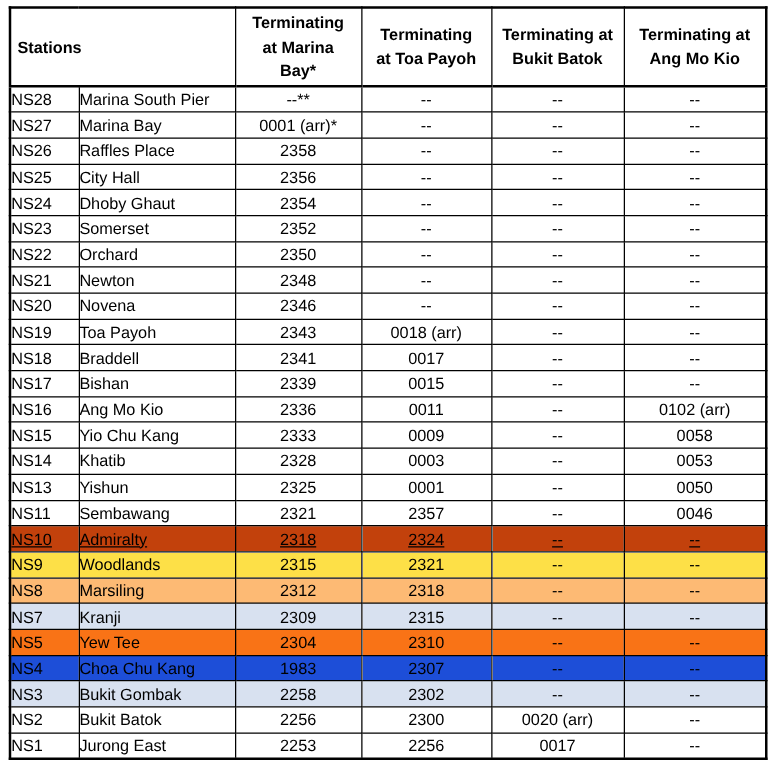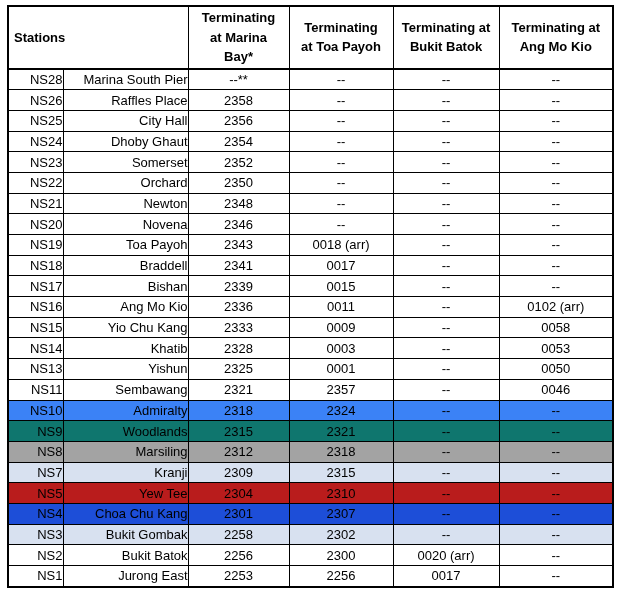--- a/index.html
+++ b/index.html
@@ -46,22 +46,22 @@
     text-align: left;
     padding-left: 5px;
   }
   table.timetable td {
     height: 19.7px;
     font-size: 13px;
     vertical-align: middle;
     padding: 0;
     background-clip: padding-box;
   }
-  td.code { padding-left: 5px; text-align: right; }
-  td.name { padding-left: 8px; text-align: right; }
+  td.code { padding-left: 5px; text-align: left; }
+  td.name { padding-left: 8px; text-align: left; }
   td.time { text-align: center; }
 </style>
 </head>
 <body>
 
 <div class="page">
   <table class="timetable">
     <colgroup>
       <col style="width:55px">
       <col style="width:125px">
@@ -87,20 +87,28 @@
     <tbody id="rows">
         <tr>
           <td class="code">NS28</td>
           <td class="name">Marina South Pier</td>
           <td class="time">--**</td>
           <td class="time">--</td>
           <td class="time">--</td>
           <td class="time">--</td>
         </tr>
         <tr>
+          <td class="code">NS27</td>
+          <td class="name">Marina Bay</td>
+          <td class="time">0001 (arr)*</td>
+          <td class="time">--</td>
+          <td class="time">--</td>
+          <td class="time">--</td>
+        </tr>
+        <tr>
           <td class="code">NS26</td>
           <td class="name">Raffles Place</td>
           <td class="time">2358</td>
           <td class="time">--</td>
           <td class="time">--</td>
           <td class="time">--</td>
         </tr>
         <tr>
           <td class="code">NS25</td>
           <td class="name">City Hall</td>
@@ -206,64 +214,64 @@
           <td class="time">0050</td>
         </tr>
         <tr>
           <td class="code">NS11</td>
           <td class="name">Sembawang</td>
           <td class="time">2321</td>
           <td class="time">2357</td>
           <td class="time">--</td>
           <td class="time">0046</td>
         </tr>
-        <tr style="background-color: #3b82f6;">
+        <tr style="background-color: #c2410c; text-decoration: underline;">
           <td class="code">NS10</td>
           <td class="name">Admiralty</td>
           <td class="time">2318</td>
           <td class="time">2324</td>
           <td class="time">--</td>
           <td class="time">--</td>
         </tr>
-        <tr style="background-color: #0f766e;">
+        <tr style="background-color: #fde047;">
           <td class="code">NS9</td>
           <td class="name">Woodlands</td>
           <td class="time">2315</td>
           <td class="time">2321</td>
           <td class="time">--</td>
           <td class="time">--</td>
         </tr>
-        <tr style="background-color: #a3a3a3;">
+        <tr style="background-color: #fdba74;">
           <td class="code">NS8</td>
           <td class="name">Marsiling</td>
           <td class="time">2312</td>
           <td class="time">2318</td>
           <td class="time">--</td>
           <td class="time">--</td>
         </tr>
         <tr style="background-color: rgb(216, 225, 240); padding-left: 16px;">
           <td class="code">NS7</td>
           <td class="name">Kranji</td>
           <td class="time">2309</td>
           <td class="time">2315</td>
           <td class="time">--</td>
           <td class="time">--</td>
         </tr>
-        <tr style="background-color: #b91c1c; padding-left: 26px;">
+        <tr style="background-color: #f97316; padding-left: 26px;">
           <td class="code">NS5</td>
           <td class="name">Yew Tee</td>
           <td class="time">2304</td>
           <td class="time">2310</td>
           <td class="time">--</td>
           <td class="time">--</td>
         </tr>
         <tr style="background-color: #1d4ed8;">
           <td class="code">NS4</td>
           <td class="name">Choa Chu Kang</td>
-          <td class="time">2301</td>
+          <td class="time">1983</td>
           <td class="time">2307</td>
           <td class="time">--</td>
           <td class="time">--</td>
         </tr>
         <tr style="background-color: rgb(216, 225, 240); padding-left: 36px;">
           <td class="code">NS3</td>
           <td class="name">Bukit Gombak</td>
           <td class="time">2258</td>
           <td class="time">2302</td>
           <td class="time">--</td>

